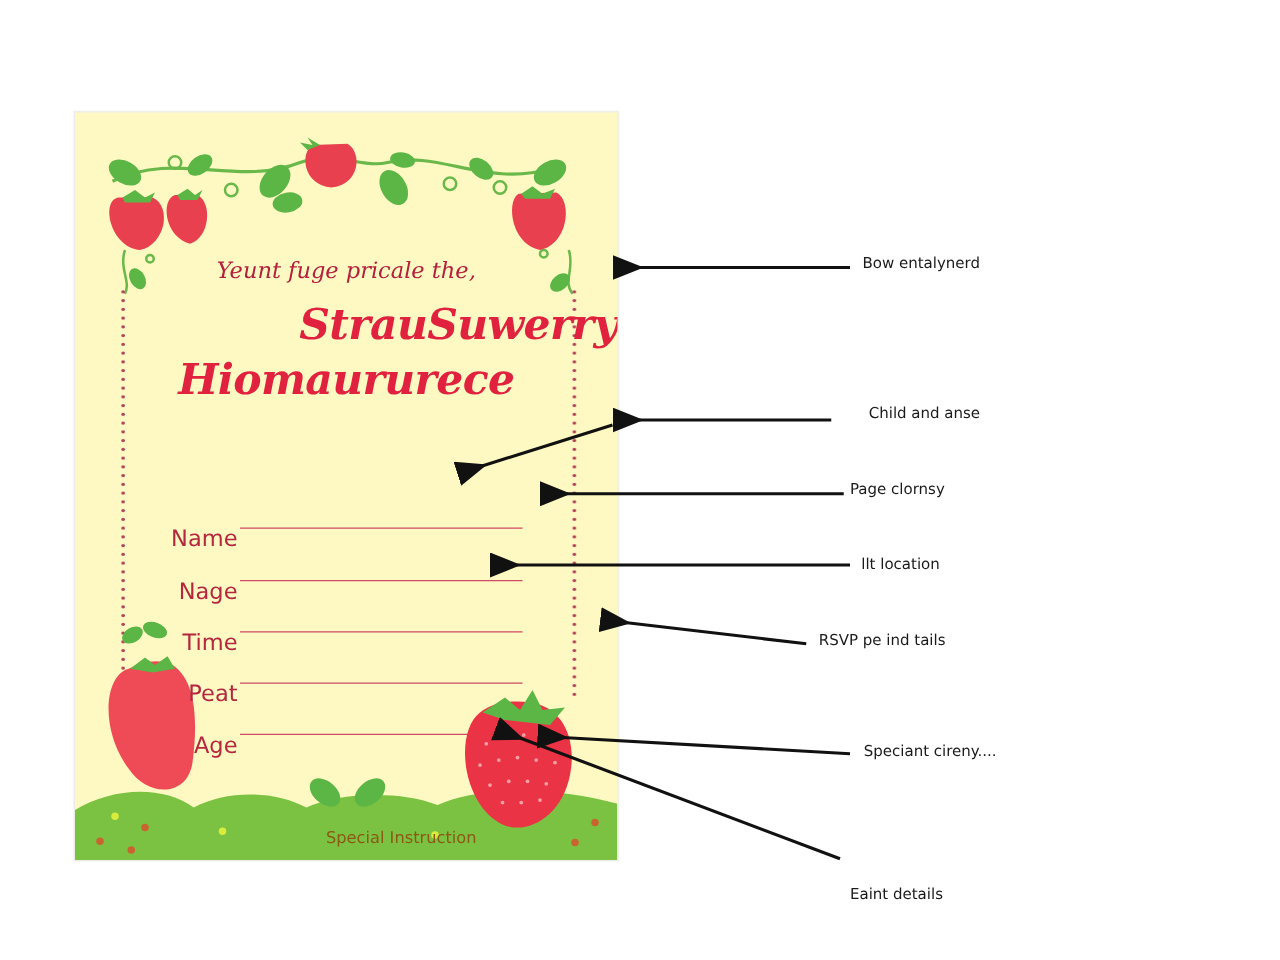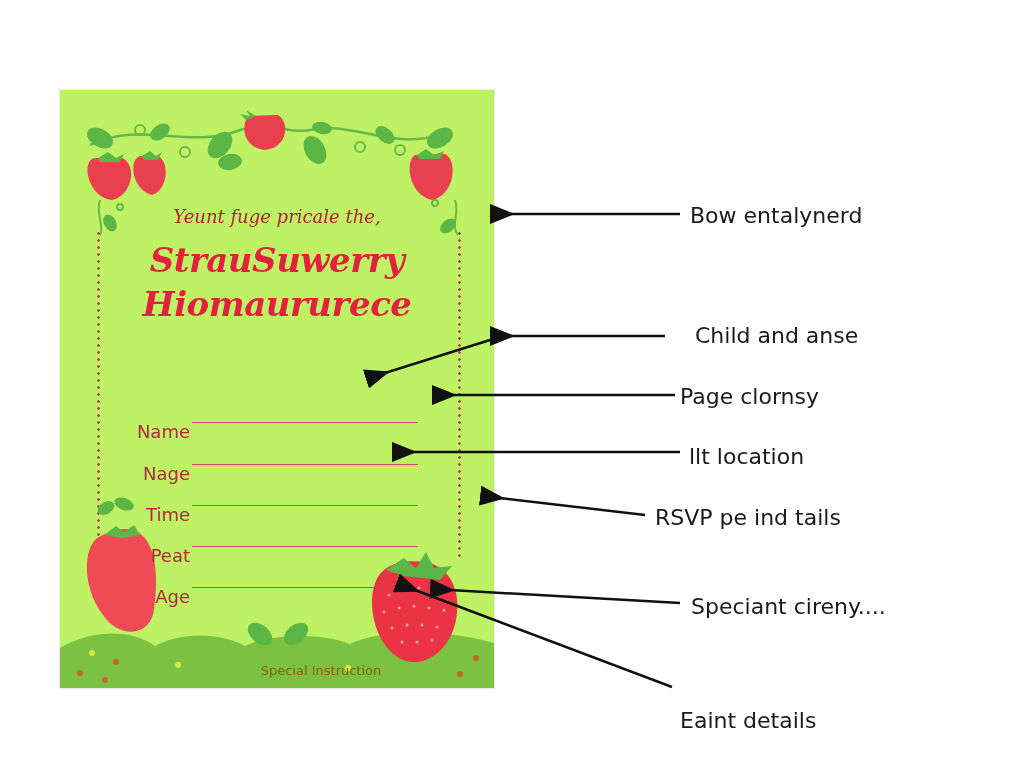--- a/index.html
+++ b/index.html
@@ -2,58 +2,58 @@
 <html><head>
 <meta charset="utf-8">
 <style>
   html, body { margin:0; padding:0; }
   body {
     width:1024px; height:768px; background:#ffffff; position:relative; overflow:hidden;
     font-family:"Liberation Sans", sans-serif;
   }
   .card {
     position:absolute; left:59px; top:89px; width:434px; height:598px;
-    background:#bef264; border:1px solid #ececec; box-shadow:0 0 2px rgba(0,0,0,0.05);
+    background:#fef9c3; border:1px solid #ececec; box-shadow:0 0 2px rgba(0,0,0,0.05);
     overflow:hidden;
   }
   .dots {
     position:absolute; width:3px;
     background-image:radial-gradient(circle, #b4405a 1.2px, transparent 1.5px);
     background-size:3px 7px; background-repeat:repeat-y;
   }
   .dots.left { left:37px; top:140px; height:360px; }
   .dots.right { left:398px; top:140px; height:330px; }
   .subtitle {
     position:absolute; left:0; width:434px; top:116px; text-align:center;
     font-family:"DejaVu Serif", serif; font-style:italic; color:#b3203c; font-size:18px;
   }
   .title {
     position:absolute; left:0; width:434px; text-align:center;
     font-family:"DejaVu Serif", serif; font-style:italic; font-weight:bold;
     color:#e0223f; font-size:34px; letter-spacing:-0.5px;
   }
-  .title.l1 { top:150px; }
+  .title.l1 { top:150px;text-align:right; }
   .title.l2 { top:194px; }
   .field {
     position:absolute; left:76px; height:24px; display:flex; align-items:flex-start;
   }
   .field .lbl {
     color:#b3283f; font-size:18px; font-family:"DejaVu Sans", sans-serif; line-height:20px;
     width:54px; text-align:right; padding-right:2px;
   }
   .field .line {
     width:226px; height:0; border-bottom:1.5px solid #d04a63; margin-bottom:3px;
   }
   .ground { position:absolute; left:0; bottom:0; width:434px; height:70px; }
   .footer-text {
     position:absolute; left:0; width:434px; bottom:10px; text-align:center;
     color:#8a5a14; font-size:13px; font-family:"DejaVu Sans", sans-serif;padding-left:44px;
   }
   .callout {
-    position:absolute; color:#1a1a1a; font-size:22px;
+    position:absolute; color:#1a1a1a; font-size:12px;
     font-family:"DejaVu Sans", sans-serif; white-space:nowrap;
   }
   svg.overlay { position:absolute; left:0; top:0; pointer-events:none; }
 </style>
 </head>
 <body>
 
 <div class="card">
 
   <svg width="434" height="150" style="position:absolute;left:0;top:0;">

